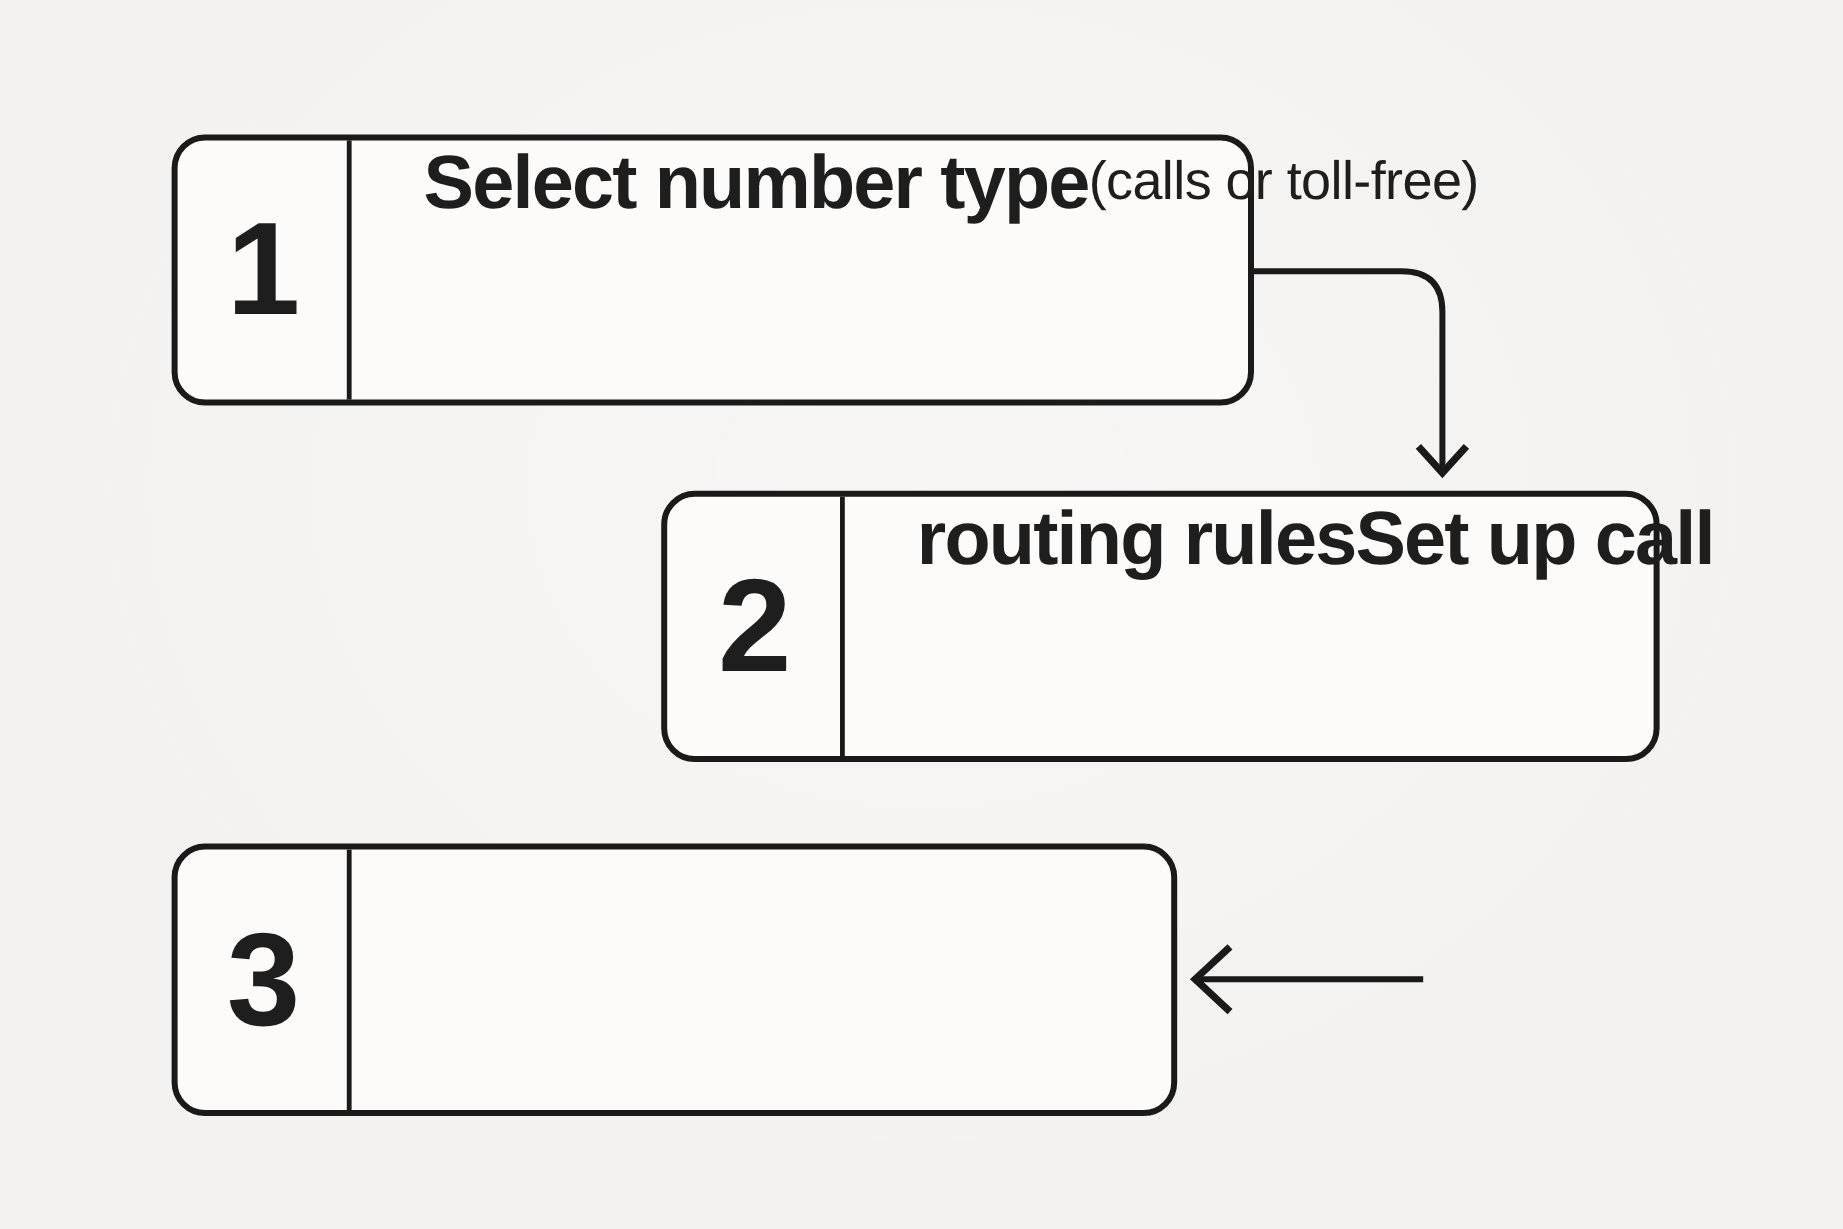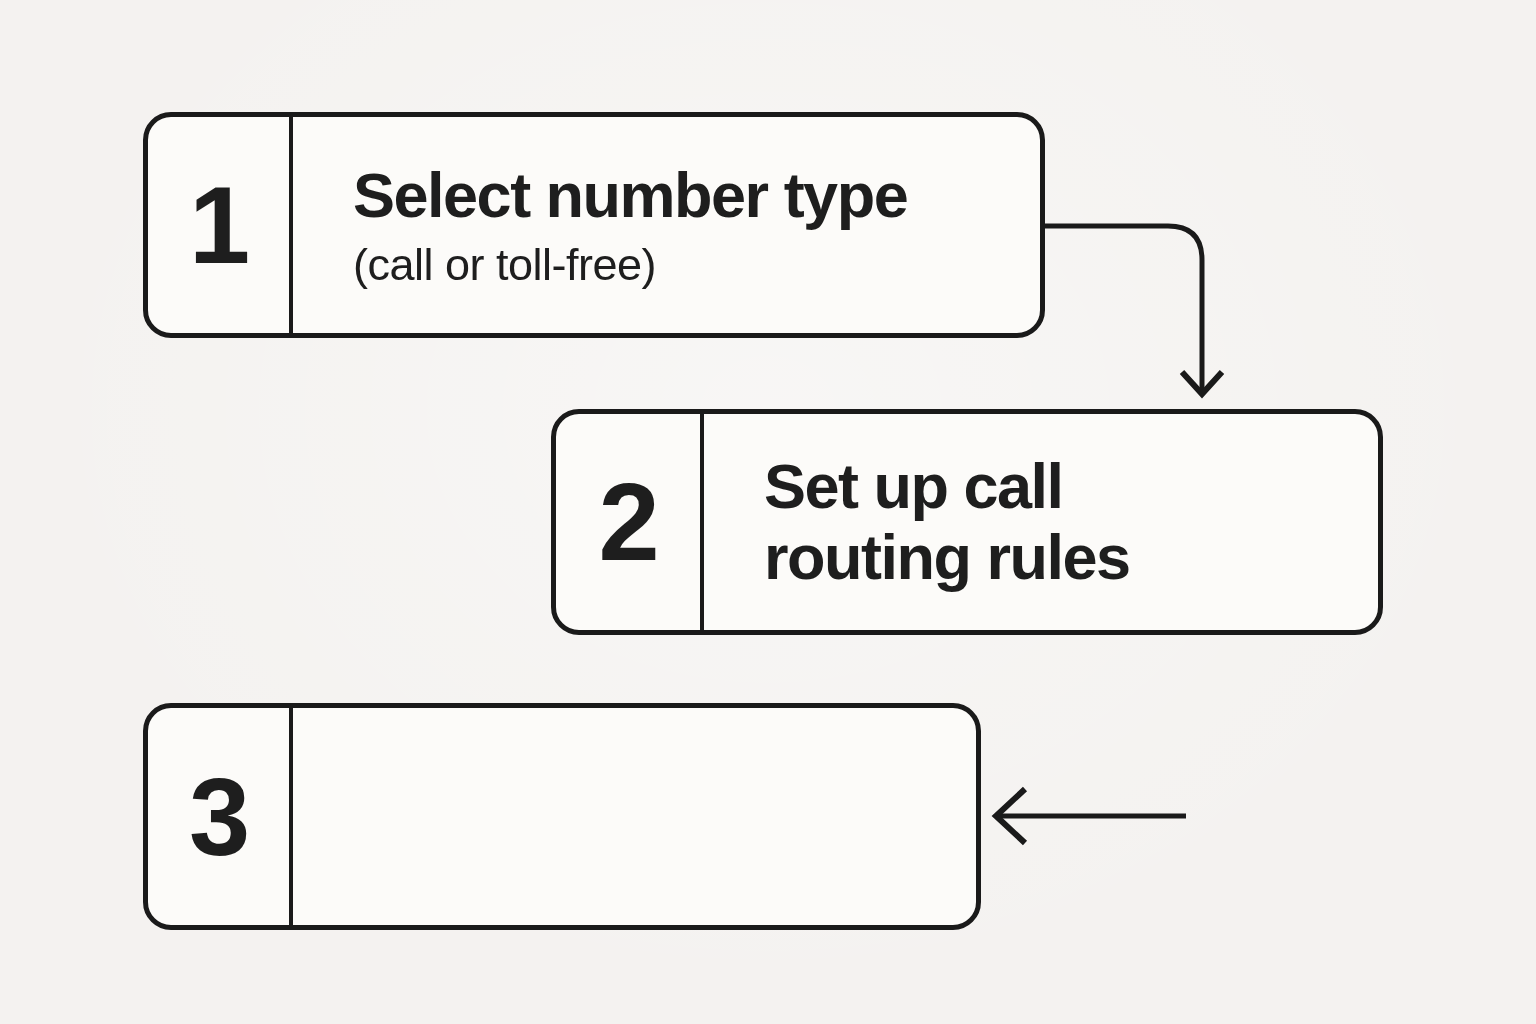--- a/index.html
+++ b/index.html
@@ -46,21 +46,21 @@
   }
   .step-box .num {
     font-size: 110px;
     font-weight: 700;
     line-height: 1;
     letter-spacing: -2px;
   }
   .step-box .text-cell {
     flex: 1 1 auto;
     display: flex;
-    flex-direction: column;
+    flex-direction: row;
     justify-content: center;
     padding-left: 60px;
     padding-right: 20px;
   }
   .step-title {
     font-size: 63px;
     font-weight: 700;
     letter-spacing: -1.5px;
     line-height: 1.13;
     white-space: nowrap;
@@ -98,31 +98,31 @@
       <path d="M 1025 789 L 996 816 L 1025 843" fill="none" stroke="#1a1a1a" stroke-width="6" stroke-linejoin="miter"></path>
     </g>
   </svg>
 
   <div class="step-box" id="box-1">
     <div class="num-cell">
       <span class="num">1</span>
     </div>
     <div class="text-cell">
       <div class="step-title">Select number type</div>
-      <div class="step-subtitle">(call or toll-free)</div>
+      <div class="step-subtitle">(calls or toll-free)</div>
     </div>
   </div>
 
   <div class="step-box" id="box-2">
     <div class="num-cell">
       <span class="num">2</span>
     </div>
     <div class="text-cell">
+      <div class="step-title">routing rules</div>
       <div class="step-title">Set up call</div>
-      <div class="step-title">routing rules</div>
     </div>
   </div>
 
   <div class="step-box" id="box-3">
     <div class="num-cell">
       <span class="num">3</span>
     </div>
   </div>
 
 </div>

